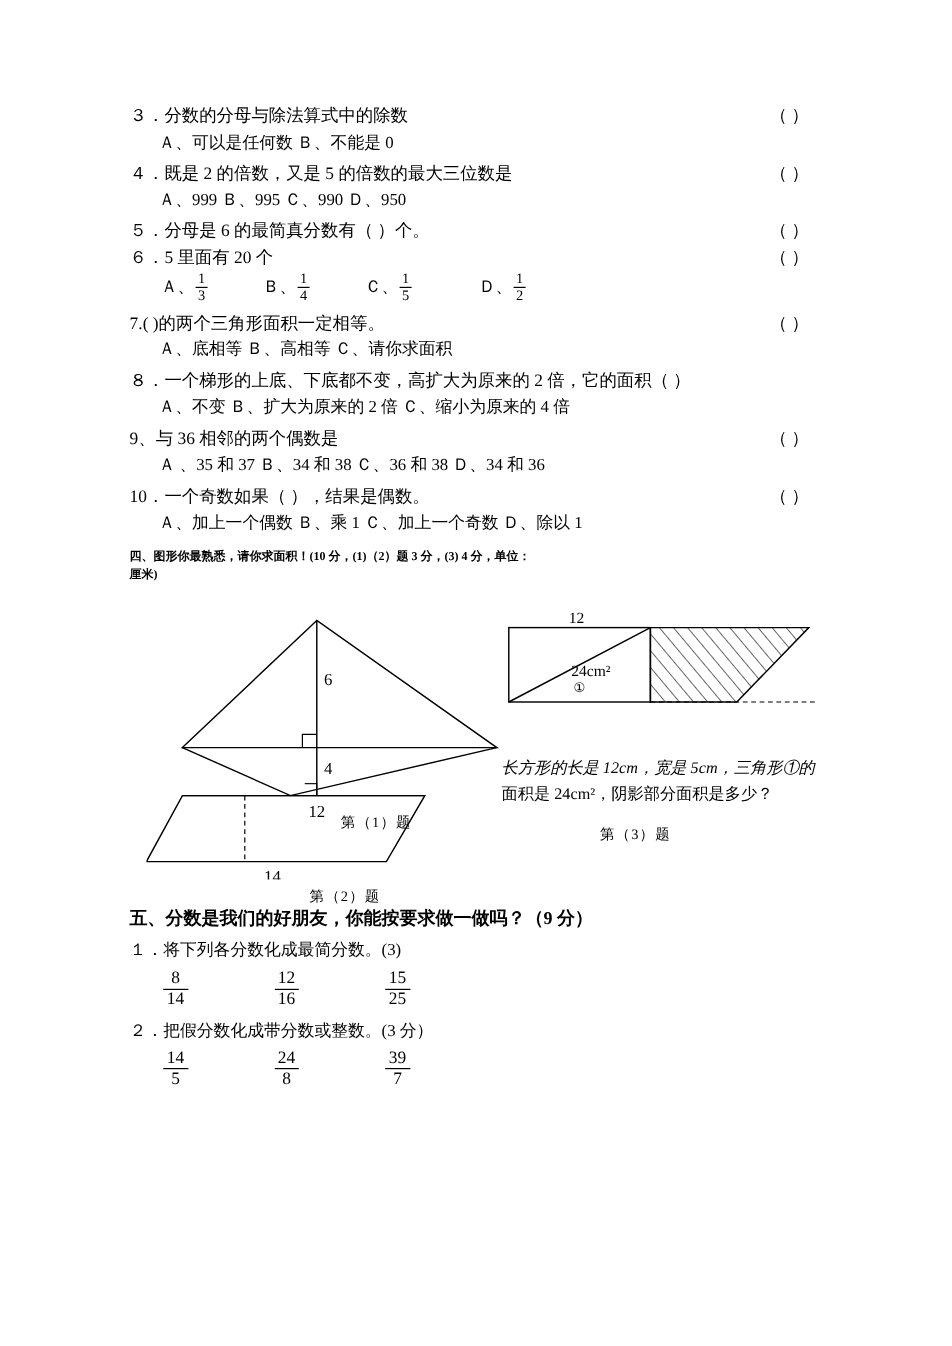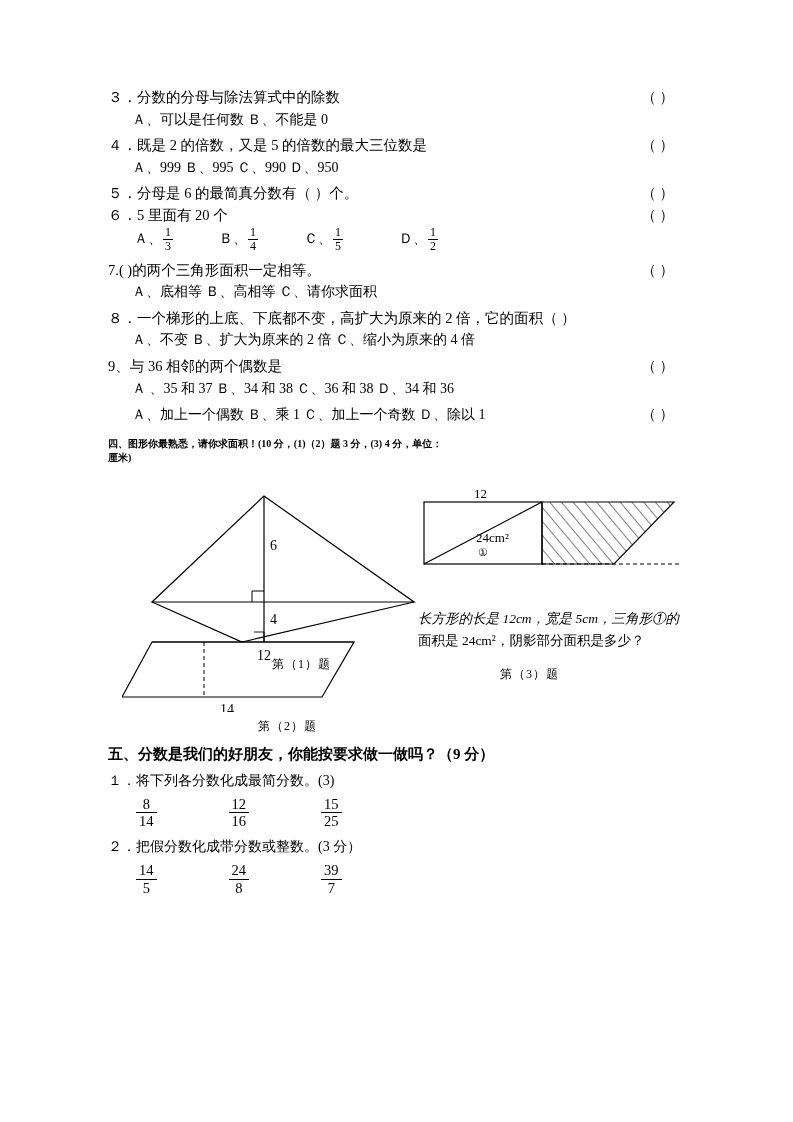--- a/index.html
+++ b/index.html
@@ -64,21 +64,20 @@
 
   .sec-title {
     font-size: 10px;
     font-weight: bold;
     line-height: 1.45;
     margin-top: 12px;
   }
   .sec-title-2 {
     font-size: 15px;
     font-weight: bold;
-    margin-top: 10px;
   }
 
   
   .figures {
     position: relative;
     height: 265px;
     margin-top: 4px;
   }
   .note {
     font-size: 13.5px;
@@ -155,20 +154,21 @@
     </div>
     <div class="opts">Ａ、不变      Ｂ、扩大为原来的 2 倍        Ｃ、缩小为原来的 4 倍</div>
 
     <div class="q">
       <span class="stem">9、与 36 相邻的两个偶数是</span>
       <span class="paren-right">（  ）</span>
     </div>
     <div class="opts">Ａ 、35 和 37        Ｂ、34 和 38        Ｃ、36 和 38        Ｄ、34 和 36</div>
 
     <div class="q">
+      <span class="stem">10．一个奇数如果（        ），结果是偶数。</span>
       <span class="paren-right">（  ）</span>
     </div>
     <div class="opts">Ａ、加上一个偶数        Ｂ、乘 1            Ｃ、加上一个奇数    Ｄ、除以 1</div>
 
     <div class="sec-title">四、图形你最熟悉，请你求面积！(10 分，(1)（2）题 3 分，(3) 4 分，单位：</div>
     <div class="sec-title" style="margin-top:0">厘米)</div>
 
     <div class="figures">
 
       <svg width="300" height="230" viewBox="0 0 300 230" style="position:absolute; left:14px; top:12px;">
@@ -191,21 +191,21 @@
         <line x1="82" y1="160" x2="82" y2="215" stroke="#000" stroke-width="1" stroke-dasharray="4,3"></line>
 
         <polyline points="132,150 142,150 142,160" fill="none" stroke="#000" stroke-width="1" opacity="0.9"></polyline>
 
         <text x="148" y="68" font-family="Liberation Serif, serif" font-size="14">6</text>
         <text x="148" y="142" font-family="Liberation Serif, serif" font-size="14">4</text>
         <text x="135" y="178" font-family="Liberation Serif, serif" font-size="14">12</text>
         <text x="98" y="232" font-family="Liberation Serif, serif" font-size="14">14</text>
       </svg>
 
-      <div style="position:absolute; left:164px; top:186px; font-size:12px; letter-spacing:1px;">第（1）题</div>
+      <div style="position:absolute; left:176px; top:186px; font-size:12px; letter-spacing:1px;">第（1）题</div>
       <div style="position:absolute; left:150px; top:248px; font-size:12px; letter-spacing:1px;">第（2）题</div>
 
       <svg width="270" height="115" viewBox="0 0 270 115" style="position:absolute; left:310px; top:16px;">
         <defs>
           <pattern id="hatch" width="9" height="9" patternTransform="rotate(-40)" patternUnits="userSpaceOnUse">
             <line x1="0" y1="0" x2="0" y2="9" stroke="#000" stroke-width="1"></line>
           </pattern>
         </defs>
 
         <rect x="6" y="16" width="118" height="62" fill="none" stroke="#000" stroke-width="1.2"></rect>

